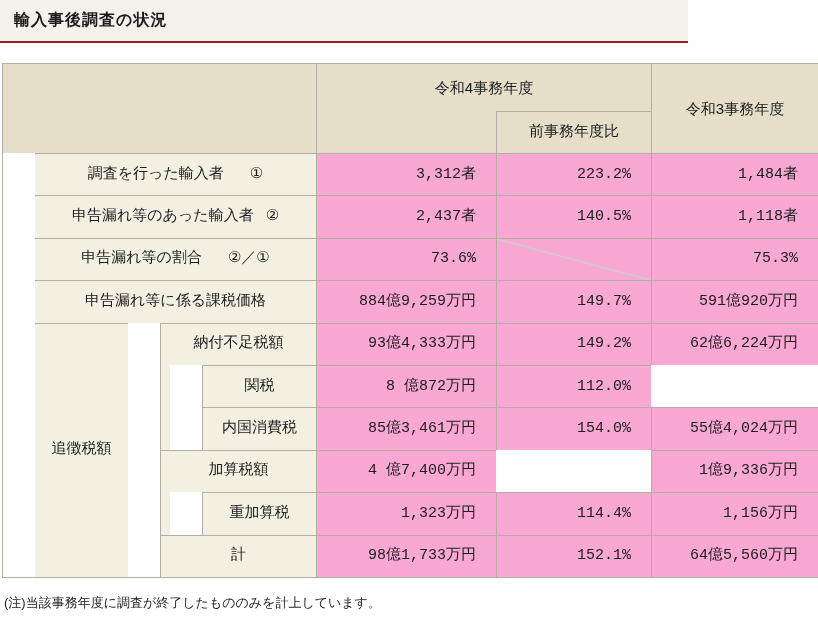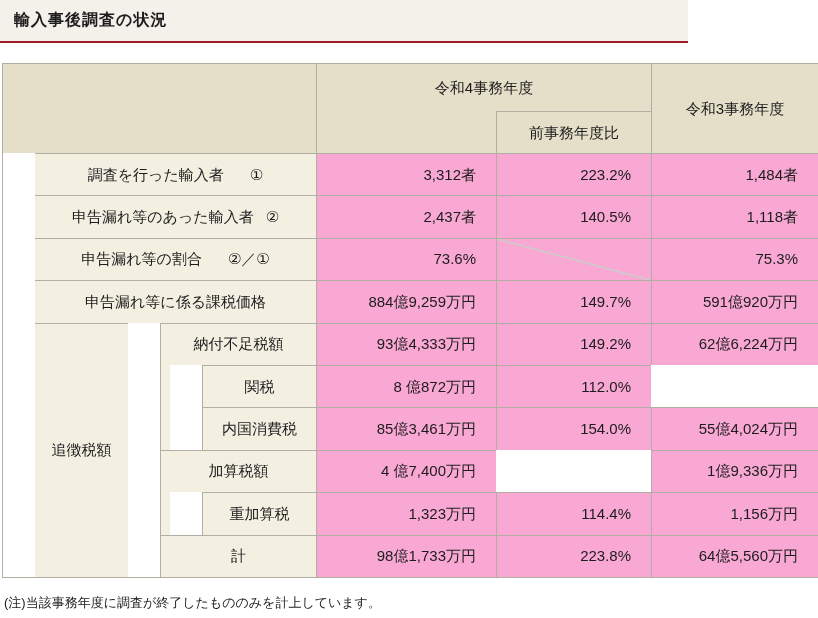--- a/index.html
+++ b/index.html
@@ -36,21 +36,21 @@
     grid-template-rows:47px 42px repeat(10,42.4px);
     border:1px solid var(--bd);
     width:817px;
     font-size:15px;
   }
   .cell{
     display:flex;align-items:center;justify-content:center;
     position:relative;
     line-height:1.2;
   }
-  .bt{border-top:1px solid var(--bd);}
+  .bt{border-top:1px solid var(--bd);font-family:Liberation Mono, monospace;}
   .bl{border-left:1px solid var(--bd);}
   .hdr{background:var(--hdr);}
   .lbl{background:var(--lbl);margin-left:32px;}
   .val{background:#f9a8d4;justify-content:flex-end;padding-right:20px;}
   .mark{margin-left:26px;}
   .mark.tight{margin-left:12px;}
   .diag{position:absolute;left:0;top:0;width:100%;height:100%;}
   .note{
     position:absolute;left:4px;top:594px;
     font-size:13px;color:var(--ink);
@@ -130,18 +130,18 @@
 
   <div class="cell lbl bl" style="grid-area:11/2/12/3"></div>
 
   <div class="cell lbl bt bl" style="grid-area:11/3/12/4">重加算税</div>
   <div class="cell val bt bl" style="grid-area:11/4/12/5">1,323万円</div>
   <div class="cell val bt bl" style="grid-area:11/5/12/6">114.4%</div>
   <div class="cell val bt bl" style="grid-area:11/6/12/7">1,156万円</div>
 
   <div class="cell lbl bt bl" style="grid-area:12/2/13/4">計</div>
   <div class="cell val bt bl" style="grid-area:12/4/13/5">98億1,733万円</div>
-  <div class="cell val bt bl" style="grid-area:12/5/13/6">223.8%</div>
+  <div class="cell val bt bl" style="grid-area:12/5/13/6">152.1%</div>
   <div class="cell val bt bl" style="grid-area:12/6/13/7">64億5,560万円</div>
 
 </div>
 
 <div class="note">(注)当該事務年度に調査が終了したもののみを計上しています。</div>
 
 </body></html>

